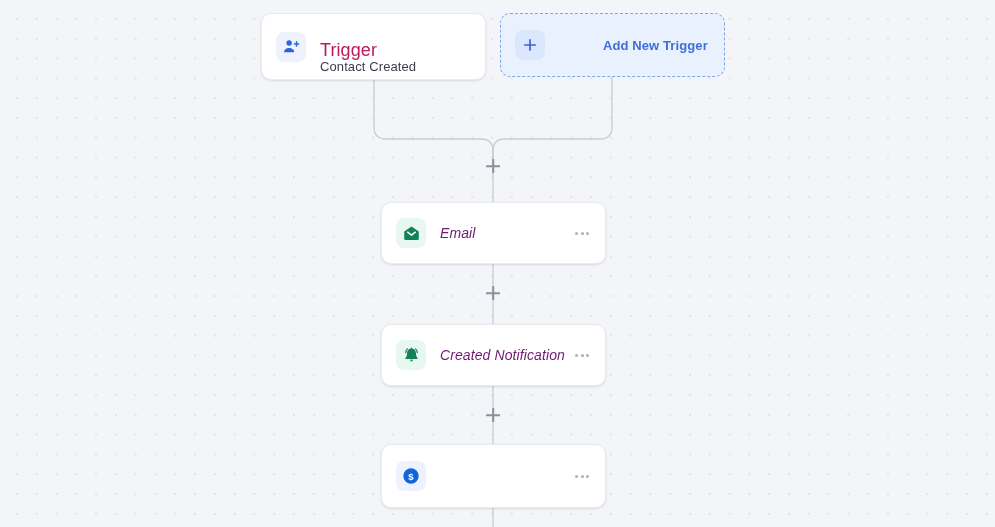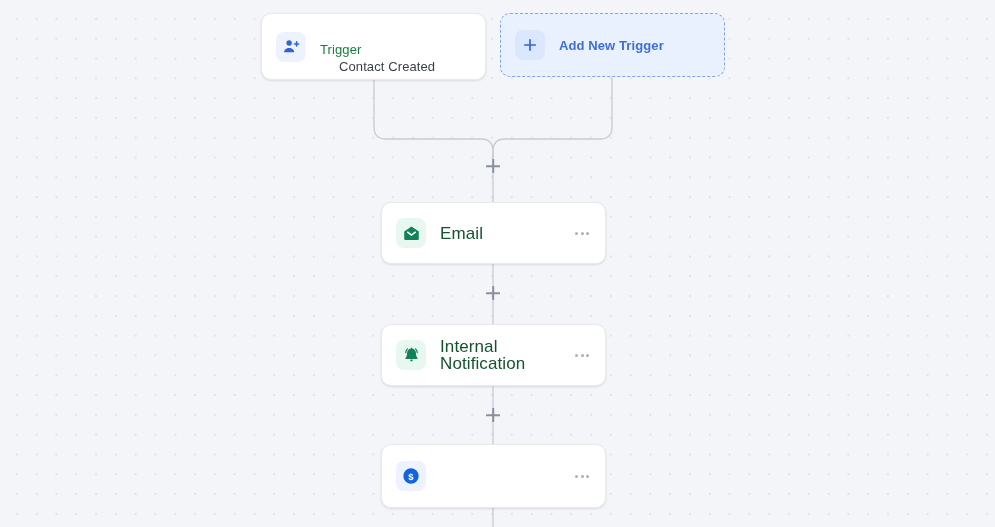--- a/index.html
+++ b/index.html
@@ -93,38 +93,38 @@
     justify-content: center;
     margin-right: 14px;
   }
 
   .icon-bg-blue  { background: #eef2fe; }
   .icon-bg-green { background: #e8f7ef; }
 
   .node-text { flex: 1; min-width: 0; }
 
   .node-title-primary {
-    font-size: 13px;
-    color: #15803d;
+    font-size: 18px;
+    color: #be185d;
     line-height: 16px;
     letter-spacing: 0.1px;
     margin-top: 24px;
   }
   .node-subtitle {
     font-size: 13px;
     color: #3a3f4a;
     line-height: 17px;
     letter-spacing: 0.1px;
-    margin-left: 19px;
   }
   .node-label {
-    font-size: 17px;
-    color: #14532d;
+    font-size: 14px;
+    color: #701a75;
     line-height: 17px;
     letter-spacing: 0.1px;
+    font-style: italic;
   }
 
   .node-menu {
     display: flex;
     align-items: center;
     gap: 2.5px;
     padding: 6px 2px;
     margin-left: 8px;
     cursor: pointer;
   }
@@ -147,20 +147,21 @@
   
   #node-add-trigger {
     left: 500px;
     top: 13px;
     width: 225px;
     height: 64px;
     background: #eaf1fe;
     border: 1.4px dashed #7fa5e8;
     box-shadow: none;
     border-radius: 10px;
+    gap: 44px;
   }
   #node-add-trigger .node-icon { background: #dbe7fd; }
   .add-trigger-label {
     font-size: 13px;
     color: #3d6fd6;
     font-weight: 600;
     letter-spacing: 0.1px;
   }
 
   
@@ -248,21 +249,21 @@
     <div class="node-icon icon-bg-green">
       <svg width="19" height="19" viewBox="0 0 24 24">
         <path d="M12 3.2a5.6 5.6 0 0 0-5.6 5.6c0 4.2-1.3 5.5-2.1 6.4-.35.4-.08 1.1.5 1.1h14.4c.58 0 .85-.7.5-1.1-.8-.9-2.1-2.2-2.1-6.4A5.6 5.6 0 0 0 12 3.2z" fill="#12815a"></path>
         <rect x="10.6" y="16.9" width="2.8" height="2.5" rx="0.6" fill="#12815a"></rect>
         <path d="M11.2 2.1h1.6v1.6h-1.6z" fill="#12815a"></path>
         <path d="M4.7 8.4C4.9 6.3 5.7 4.7 6.9 3.6" fill="none" stroke="#12815a" stroke-width="1.5" stroke-linecap="round"></path>
         <path d="M19.3 8.4c-.2-2.1-1-3.7-2.2-4.8" fill="none" stroke="#12815a" stroke-width="1.5" stroke-linecap="round"></path>
       </svg>
     </div>
     <div class="node-text">
-      <div class="node-label">Internal Notification</div>
+      <div class="node-label">Created Notification</div>
     </div>
     <div class="node-menu">
       <span></span>
         <span></span>
         <span></span>
     </div>
   </div>
 
   <div class="node" id="node-opportunity">
     <div class="node-icon icon-bg-blue">

